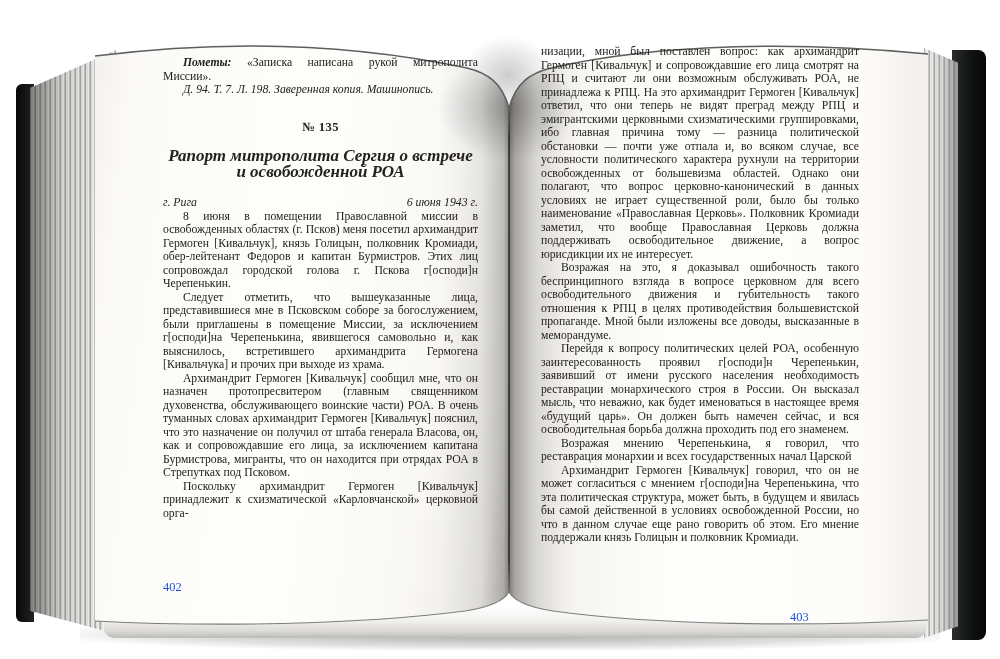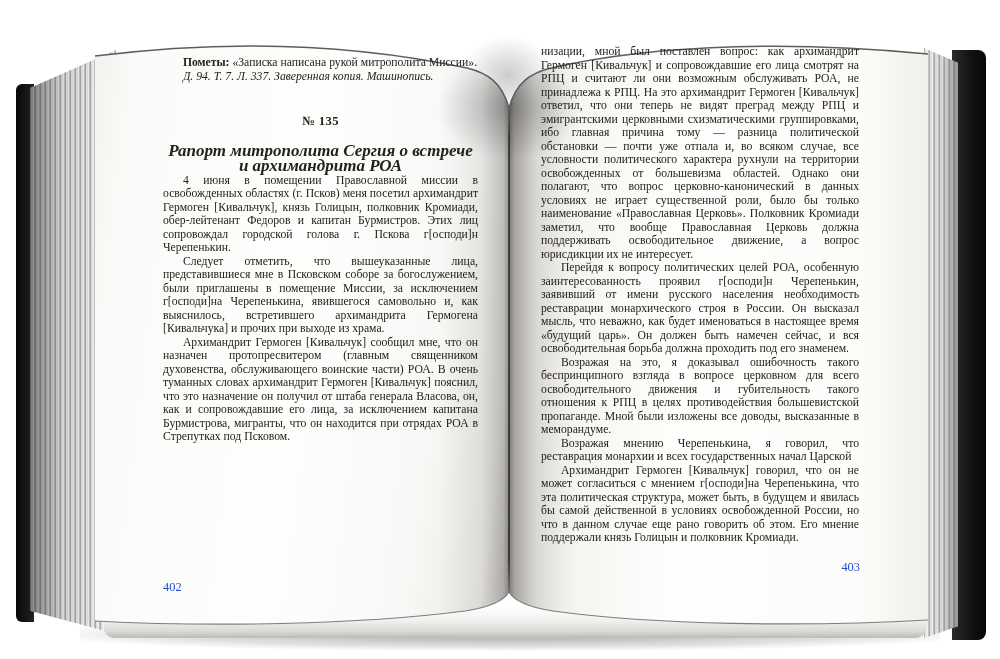--- a/index.html
+++ b/index.html
@@ -42,30 +42,30 @@
   .dip-shadow{position:absolute;left:314px;top:0;width:200px;height:150px;
     background:radial-gradient(closest-side at 50% 52%, rgba(0,0,0,.26), rgba(0,0,0,0) 72%);}
   .edge-lines{position:absolute;left:95px;top:30px;width:833px;height:600px;pointer-events:none;}
 
   
   .text-col{position:absolute;color:#24221e;font-size:11.7px;line-height:13.5px;text-align:justify;}
   .left-col{left:163px;top:56px;width:315px;}
   .right-col{left:541px;top:45px;width:318px;}
   .text-col p{margin:0;text-indent:1.7em;}
   p.no-indent{text-indent:0;}
-  .annot b{}
+  .annot b{font-style:italic;}
   .verno{margin-top:2px;}
   .archive{margin-top:13px;font-style:italic;}
-  .doc-number{margin-top:32px;text-align:center;font-weight:bold;font-size:12.6px;letter-spacing:.4px;}
+  .doc-number{margin-top:24px;text-align:center;font-weight:bold;font-size:12.6px;letter-spacing:.4px;}
   .doc-title{margin-top:14px;text-align:center;font-weight:bold;font-style:italic;font-size:17px;line-height:15.6px;}
   .dateline{margin-top:17px;display:flex;justify-content:space-between;font-style:italic;font-size:11.8px;}
   .first-body{margin-top:17px;}
   .pgnum{position:absolute;font-size:12.4px;color:#1d4ed8;}
   .pgnum-left{left:163px;top:580px;}
-  .pgnum-right{left:790px;top:560px;width:70px;text-align:right;}
+  .pgnum-right{left:790px;top:610px;width:70px;}
 </style>
 </head>
 <body>
 
 <div class="stage">
 
   <div class="floor-shadow"></div>
   <div class="cover-left"></div>
   <div class="cover-right"></div>
   <div class="fan-left"></div>
@@ -81,34 +81,39 @@
     <div class="dip-shadow"></div>
   </div>
 
   <svg class="edge-lines" viewBox="0 0 833 600">
     <path d="M 0 26 C 110 12 240 10 372 38 C 392 43 407 52 414 78 C 421 52 436 43 456 38 C 570 12 710 12 833 24" fill="none" stroke="#5e5e5c" stroke-width="1.5"></path>
     <path d="M 0 591 C 115 597 260 595 370 581 C 390 578 408 572 414 562 C 420 572 438 578 458 581 C 560 595 710 597 833 590" fill="none" stroke="#7d7d7b" stroke-width="1.2"></path>
   </svg>
 
   <div class="text-col left-col">
     <p class="annot"><b>Пометы:</b> <span>«Записка написана рукой митрополита Миссии».</span></p>
-    <p class="archive">Д. 94. Т. 7. Л. 337. Заверенная копия. Машинопись.</p>
+    <p class="archive">Д. 94. Т. 7. Л. 198. Заверенная копия. Машинопись.</p>
     <div class="doc-number">№ 135</div>
     <div class="doc-title">
       <div>Рапорт митрополита Сергия о встрече</div>
-      <div>и архимандрита РОА</div>
+      <div>и освобожденной РОА</div>
     </div>
-    <p class="first-body">4 июня в помещении Православной миссии в освобожденных областях (г. Псков) меня посетил архимандрит Гермоген [Кивальчук], князь Голицын, полковник Кромиади, обер-лейтенант Федоров и капитан Бурмистров. Этих лиц сопровождал городской голова г. Пскова г[осподи]н Черепенькин.</p>
+    <div class="dateline">
+      <span>г. Рига</span>
+      <span>6 июня 1943 г.</span>
+    </div>
+    <p class="first-body">8 июня в помещении Православной миссии в освобожденных областях (г. Псков) меня посетил архимандрит Гермоген [Кивальчук], князь Голицын, полковник Кромиади, обер-лейтенант Федоров и капитан Бурмистров. Этих лиц сопровождал городской голова г. Пскова г[осподи]н Черепенькин.</p>
     <p>Следует отметить, что вышеуказанные лица, представившиеся мне в Псковском соборе за богослужением, были приглашены в помещение Миссии, за исключением г[осподи]на Черепенькина, явившегося самовольно и, как выяснилось, встретившего архимандрита Гермогена [Кивальчука] и прочих при выходе из храма.</p>
     <p>Архимандрит Гермоген [Кивальчук] сообщил мне, что он назначен протопресвитером (главным священником духовенства, обслуживающего воинские части) РОА. В очень туманных словах архимандрит Гермоген [Кивальчук] пояснил, что это назначение он получил от штаба генерала Власова, он, как и сопровождавшие его лица, за исключением капитана Бурмистрова, мигранты, что он находится при отрядах РОА в Стрепутках под Псковом.</p>
+    <p>Поскольку архимандрит Гермоген [Кивальчук] принадлежит к схизматической «Карловчанской» церковной орга-</p>
   </div>
   <div class="pgnum pgnum-left">402</div>
 
   <div class="text-col right-col">
     <p class="no-indent">низации, мной был поставлен вопрос: как архимандрит Гермоген [Кивальчук] и сопровождавшие его лица смотрят на РПЦ и считают ли они возможным обслуживать РОА, не принадлежа к РПЦ. На это архимандрит Гермоген [Кивальчук] ответил, что они теперь не видят преград между РПЦ и эмигрантскими церковными схизматическими группировками, ибо главная причина тому — разница политической обстановки — почти уже отпала и, во всяком случае, все условности политического характера рухнули на территории освобожденных от большевизма областей. Однако они полагают, что вопрос церковно-канонический в данных условиях не играет существенной роли, было бы только наименование «Православная Церковь». Полковник Кромиади заметил, что вообще Православная Церковь должна поддерживать освободительное движение, а вопрос юрисдикции их не интересует.</p>
+    <p>Возражая на это, я доказывал ошибочность такого беспринципного взгляда в вопросе церковном для всего освободительного движения и губительность такого отношения к РПЦ в целях противодействия большевистской пропаганде. Мной были изложены все доводы, высказанные в меморандуме.</p>
     <p>Перейдя к вопросу политических целей РОА, особенную заинтересованность проявил г[осподи]н Черепенькин, заявивший от имени русского населения необходимость реставрации монархического строя в России. Он высказал мысль, что неважно, как будет именоваться в настоящее время «будущий царь». Он должен быть намечен сейчас, и вся освободительная борьба должна проходить под его знаменем.</p>
-    <p>Возражая на это, я доказывал ошибочность такого беспринципного взгляда в вопросе церковном для всего освободительного движения и губительность такого отношения к РПЦ в целях противодействия большевистской пропаганде. Мной были изложены все доводы, высказанные в меморандуме.</p>
     <p>Возражая мнению Черепенькина, я говорил, что реставрация монархии и всех государственных начал Царской</p>
     <p>Архимандрит Гермоген [Кивальчук] говорил, что он не может согласиться с мнением г[осподи]на Черепенькина, что эта политическая структура, может быть, в будущем и явилась бы самой действенной в условиях освобожденной России, но что в данном случае еще рано говорить об этом. Его мнение поддержали князь Голицын и полковник Кромиади.</p>
   </div>
   <div class="pgnum pgnum-right">403</div>
 
 </div>
 
 </body></html>

